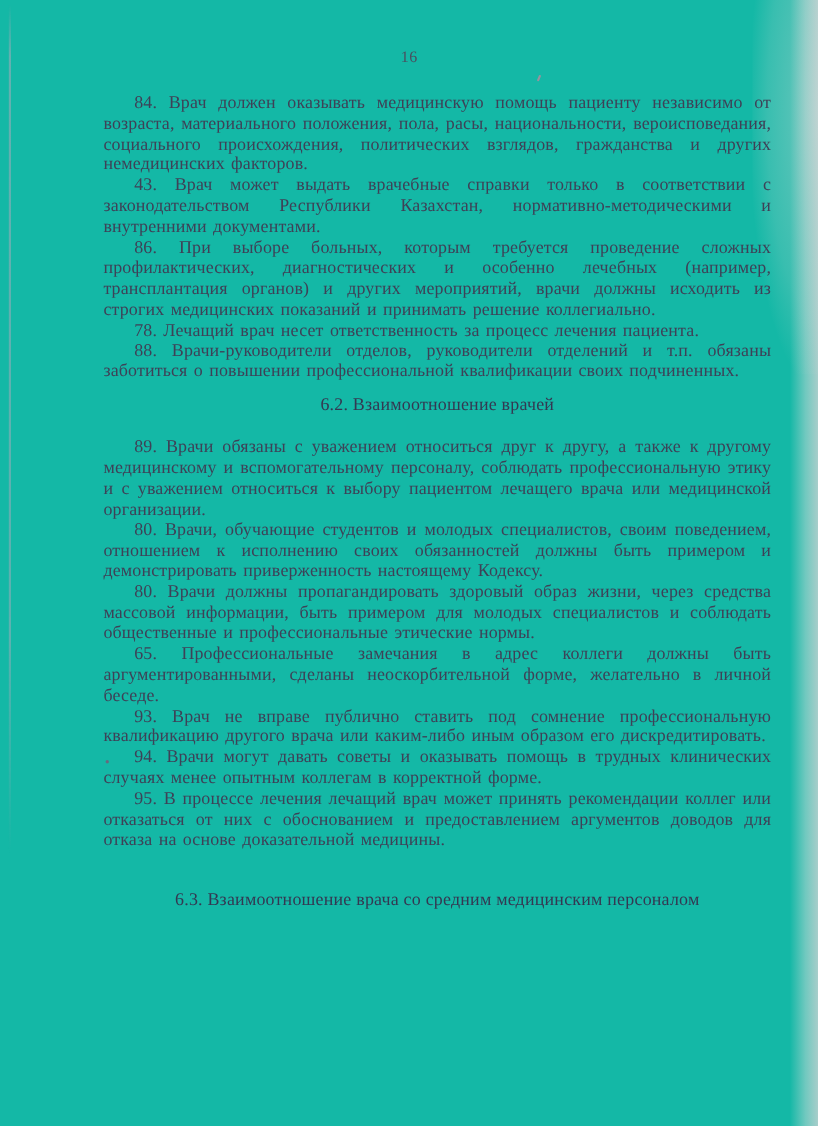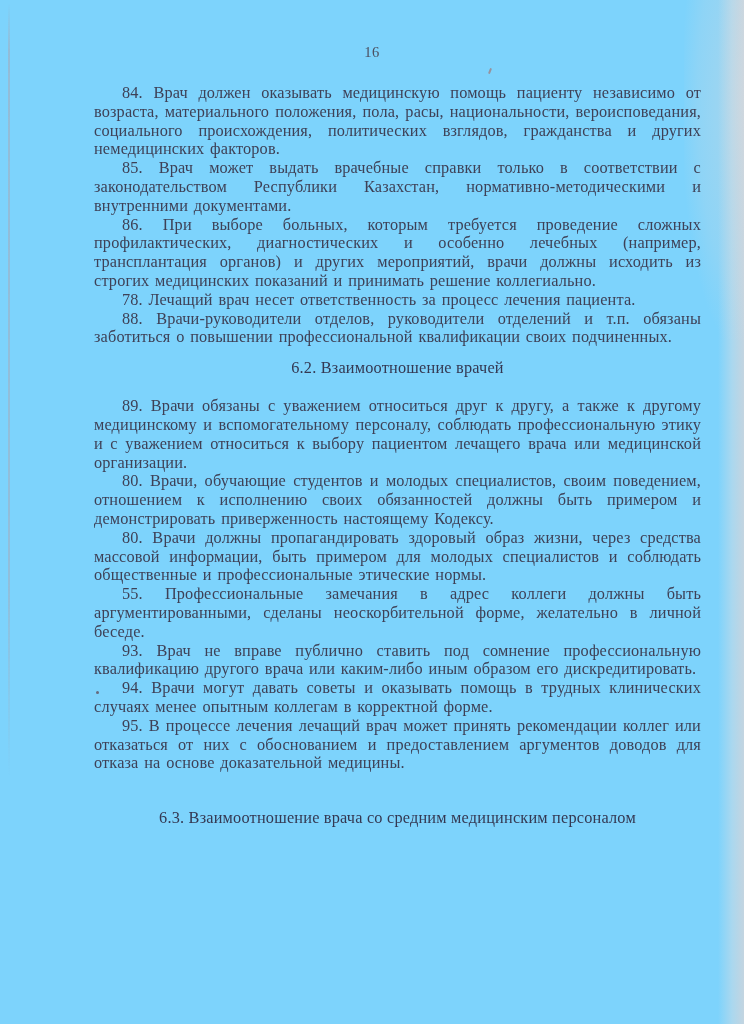--- a/index.html
+++ b/index.html
@@ -4,21 +4,21 @@
 <style>
   html, body {
     margin: 0;
     padding: 0;
     background: #ffffff;
   }
   .page {
     position: relative;
     width: 744px;
     height: 1024px;
-    background: #7dd3fc;
+    background: #14b8a6;
     overflow: hidden;
     font-family: "Liberation Serif", "DejaVu Serif", serif;
     color: #3e4157;
   }
   
   .left-edge-line {
     position: absolute;
     left: 8px;
     top: 4px;
     width: 1.5px;
@@ -121,28 +121,28 @@
   <div class="left-edge-line"></div>
   <div class="right-edge-shade"></div>
   <div class="top-right-shade"></div>
   <div class="speck-tick"></div>
   <div class="speck-dot"></div>
 
   <div class="page-number">16</div>
 
   <div class="content">
     <p class="para">84. Врач должен оказывать медицинскую помощь пациенту независимо от возраста, материального положения, пола, расы, национальности, вероисповедания, социального происхождения, политических взглядов, гражданства и других немедицинских факторов.</p>
-    <p class="para">85. Врач может выдать врачебные справки только в соответствии с законодательством Республики Казахстан, нормативно-методическими и внутренними документами.</p>
+    <p class="para">43. Врач может выдать врачебные справки только в соответствии с законодательством Республики Казахстан, нормативно-методическими и внутренними документами.</p>
     <p class="para">86. При выборе больных, которым требуется проведение сложных профилактических, диагностических и особенно лечебных (например, трансплантация органов) и других мероприятий, врачи должны исходить из строгих медицинских показаний и принимать решение коллегиально.</p>
     <p class="para">78. Лечащий врач несет ответственность за процесс лечения пациента.</p>
     <p class="para">88. Врачи-руководители отделов, руководители отделений и т.п. обязаны заботиться о повышении профессиональной квалификации своих подчиненных.</p>
     <h2 class="heading">6.2. Взаимоотношение врачей</h2>
     <p class="para">89. Врачи обязаны с уважением относиться друг к другу, а также к другому медицинскому и вспомогательному персоналу, соблюдать профессиональную этику и с уважением относиться к выбору пациентом лечащего врача или медицинской организации.</p>
     <p class="para">80. Врачи, обучающие студентов и молодых специалистов, своим поведением, отношением к исполнению своих обязанностей должны быть примером и демонстрировать приверженность настоящему Кодексу.</p>
     <p class="para">80. Врачи должны пропагандировать здоровый образ жизни, через средства массовой информации, быть примером для молодых специалистов и соблюдать общественные и профессиональные этические нормы.</p>
-    <p class="para">55. Профессиональные замечания в адрес коллеги должны быть аргументированными, сделаны неоскорбительной форме, желательно в личной беседе.</p>
+    <p class="para">65. Профессиональные замечания в адрес коллеги должны быть аргументированными, сделаны неоскорбительной форме, желательно в личной беседе.</p>
     <p class="para">93. Врач не вправе публично ставить под сомнение профессиональную квалификацию другого врача или каким-либо иным образом его дискредитировать.</p>
     <p class="para">94. Врачи могут давать советы и оказывать помощь в трудных клинических случаях менее опытным коллегам в корректной форме.</p>
     <p class="para">95. В процессе лечения лечащий врач может принять рекомендации коллег или отказаться от них с обоснованием и предоставлением аргументов доводов для отказа на основе доказательной медицины.</p>
     <h2 class="heading second">6.3. Взаимоотношение врача со средним медицинским персоналом</h2>
   </div>
 
 </div>
 
 </body></html>

